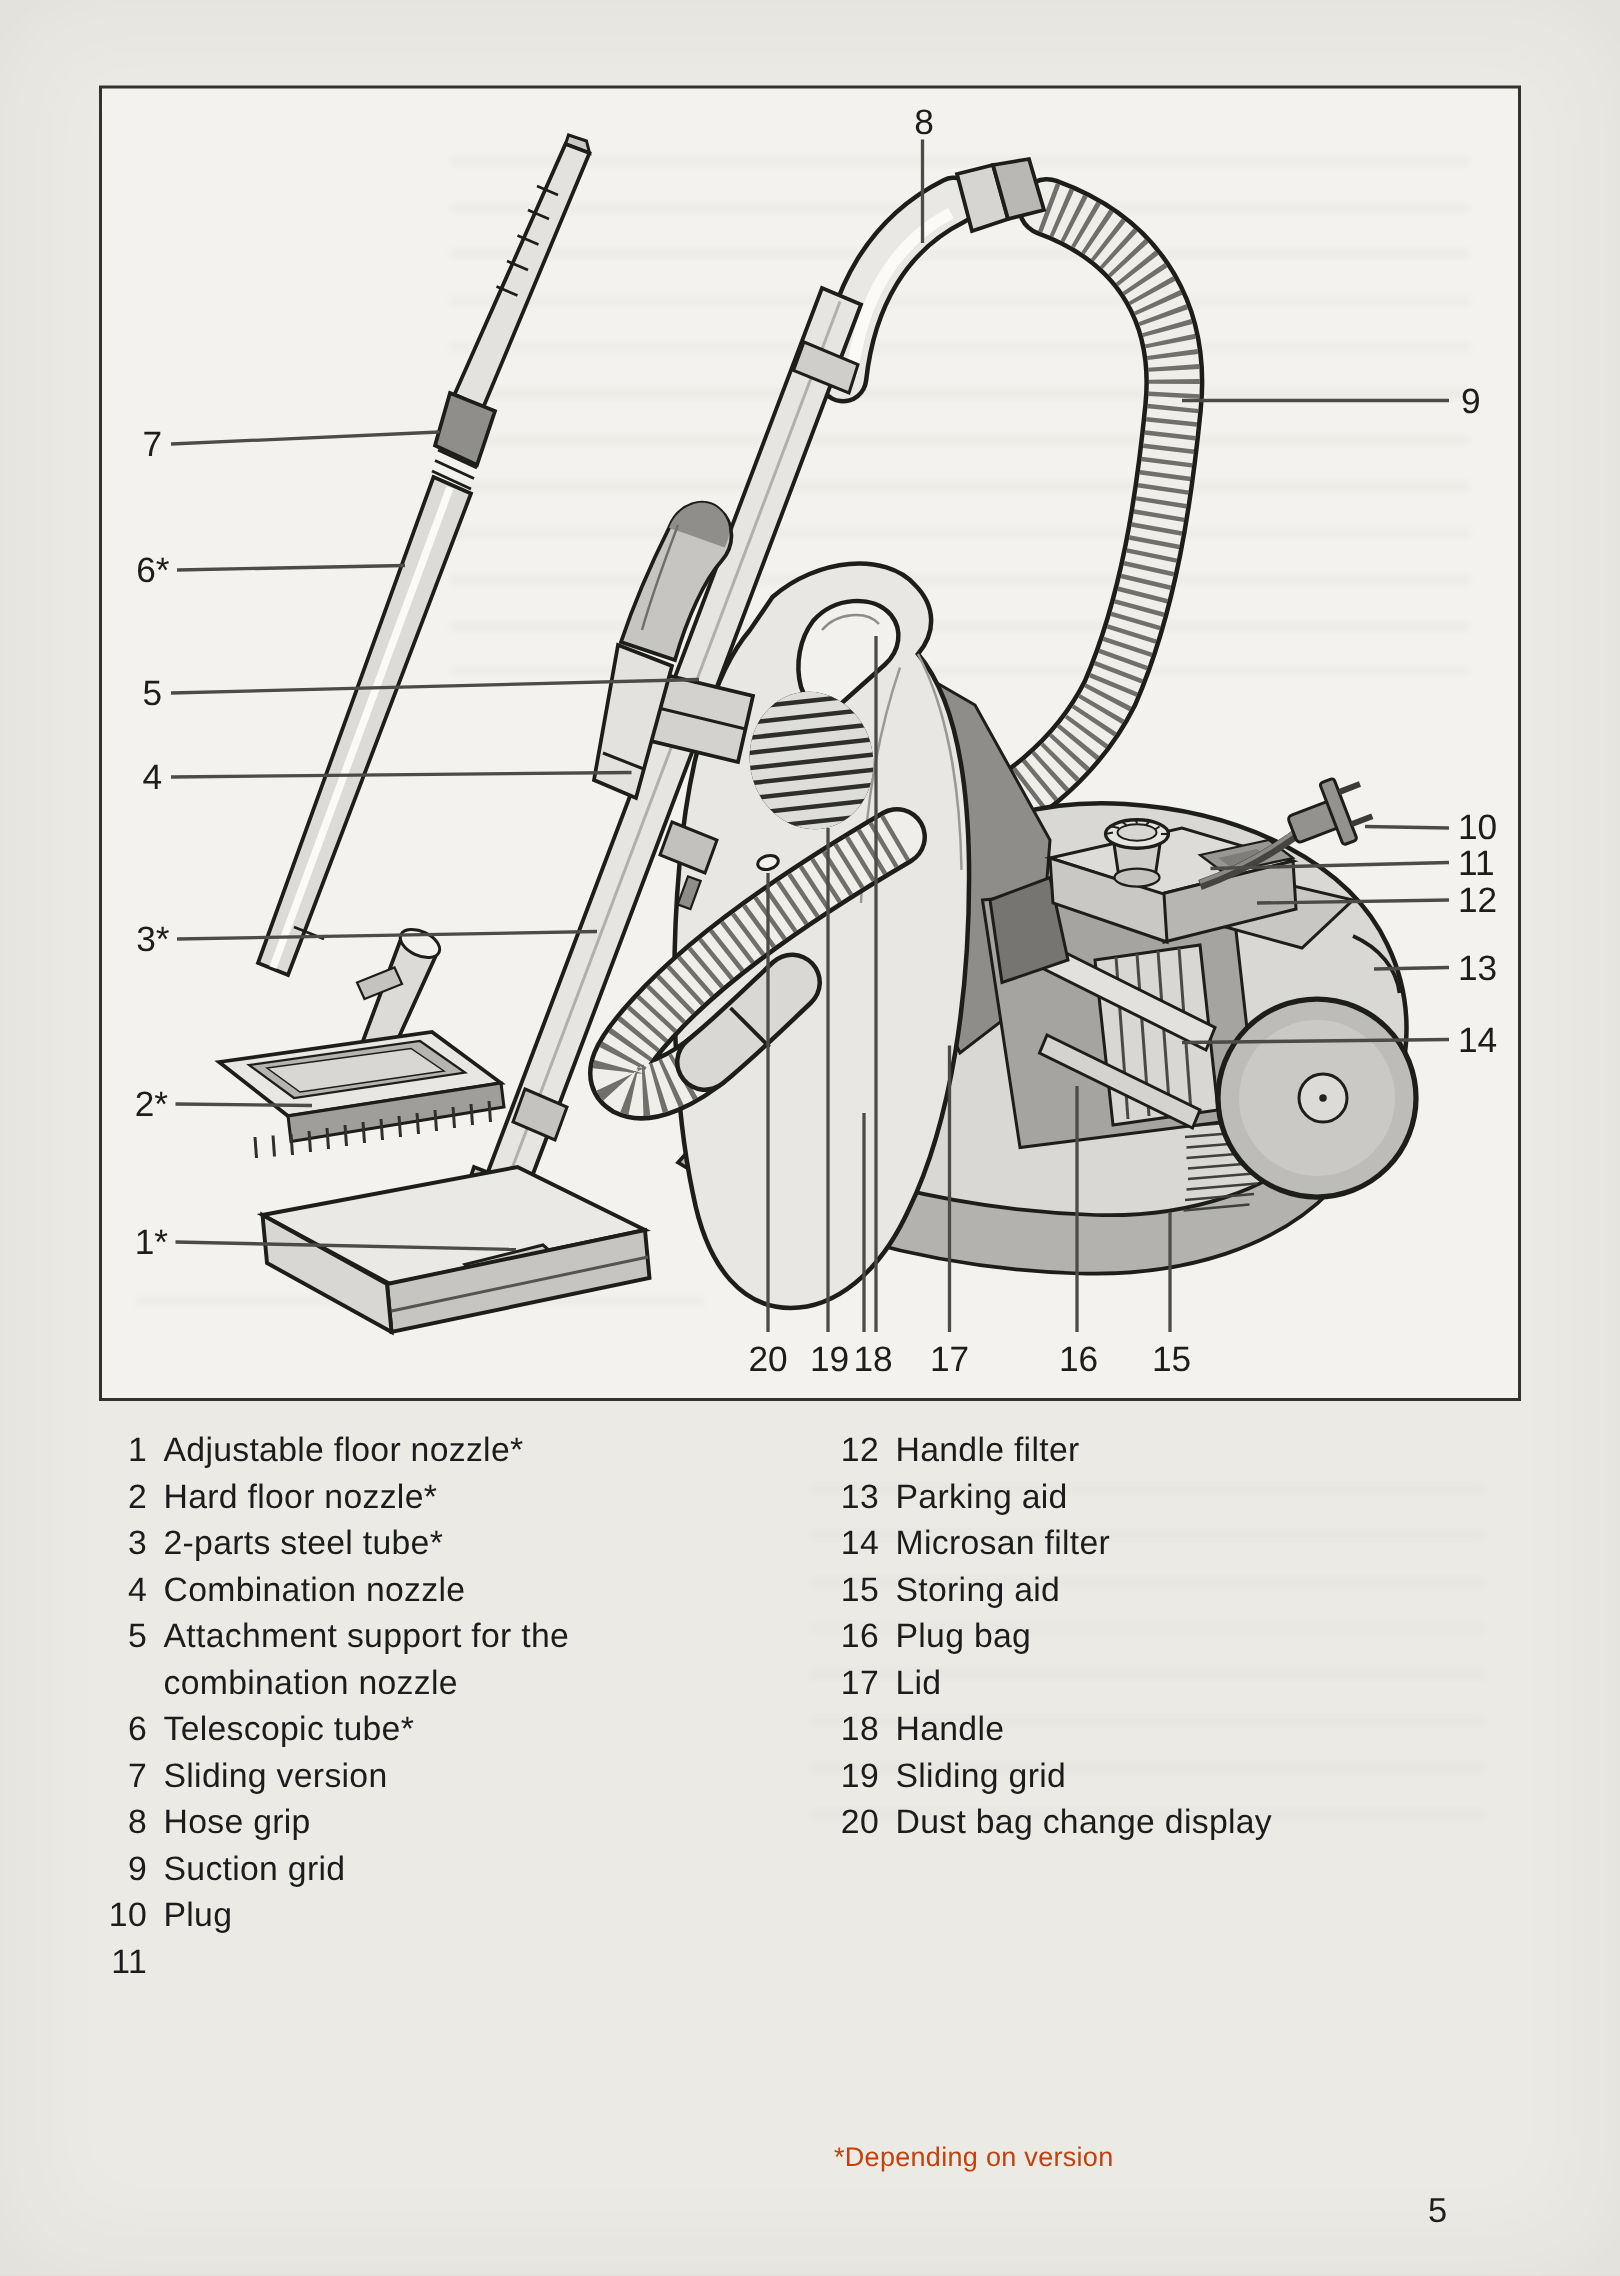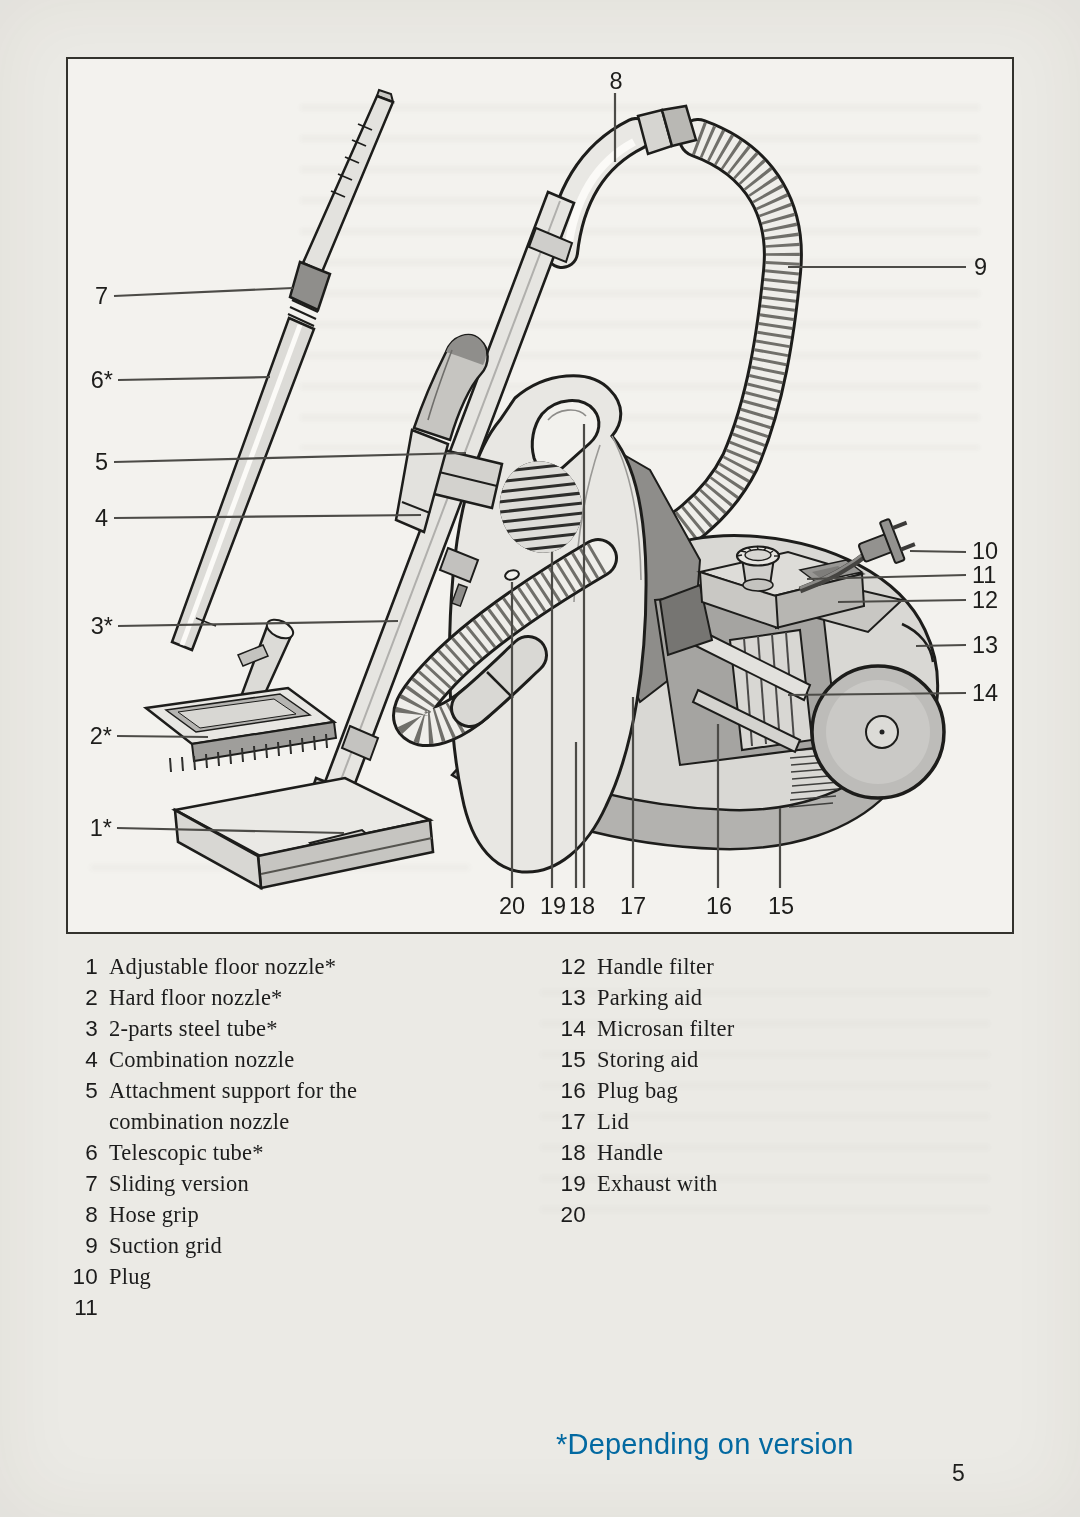--- a/index.html
+++ b/index.html
@@ -29,24 +29,24 @@
   }
   .parts-list{
     position:absolute;
     font-size:22.5px;line-height:31px;color:#1c1c1c;
     letter-spacing:0.2px;
   }
   .parts-list.left{left:64px;top:951px;width:470px;}
   .parts-list.right{left:552px;top:951px;width:480px;}
   .part-row{display:flex;align-items:flex-start;}
   .part-num{width:34px;text-align:right;flex:none;}
-  .part-text{margin-left:11px;white-space:pre-line;font-family:Liberation Serif, serif;}
+  .part-text{margin-left:11px;white-space:pre-line;}
   .footnote{
     position:absolute;left:556px;top:1428px;
-    font-size:29px;color:#0369a1;letter-spacing:0.2px;
+    font-size:18px;color:#c2410c;letter-spacing:0.2px;
   }
   .page-number{
     position:absolute;left:952px;top:1460px;
     font-size:23px;color:#1e1e1c;
   }
   
   .smudge{
     position:absolute;pointer-events:none;
     background:repeating-linear-gradient(to bottom, transparent 0 24px, rgba(70,68,60,0.055) 24px 31px);
     filter:blur(2px);
@@ -435,23 +435,24 @@
       <div class="part-row">
         <span class="part-num">17</span>
         <span class="part-text">Lid</span>
       </div>
       <div class="part-row">
         <span class="part-num">18</span>
         <span class="part-text">Handle</span>
       </div>
       <div class="part-row">
         <span class="part-num">19</span>
-        <span class="part-text">Exhaust with</span>
+        <span class="part-text">Sliding grid</span>
       </div>
       <div class="part-row">
         <span class="part-num">20</span>
+        <span class="part-text">Dust bag change display</span>
       </div>
     </div>
 
   <div class="footnote">*Depending on version</div>
   <div class="page-number">5</div>
 
 </div>
 
 </body></html>

